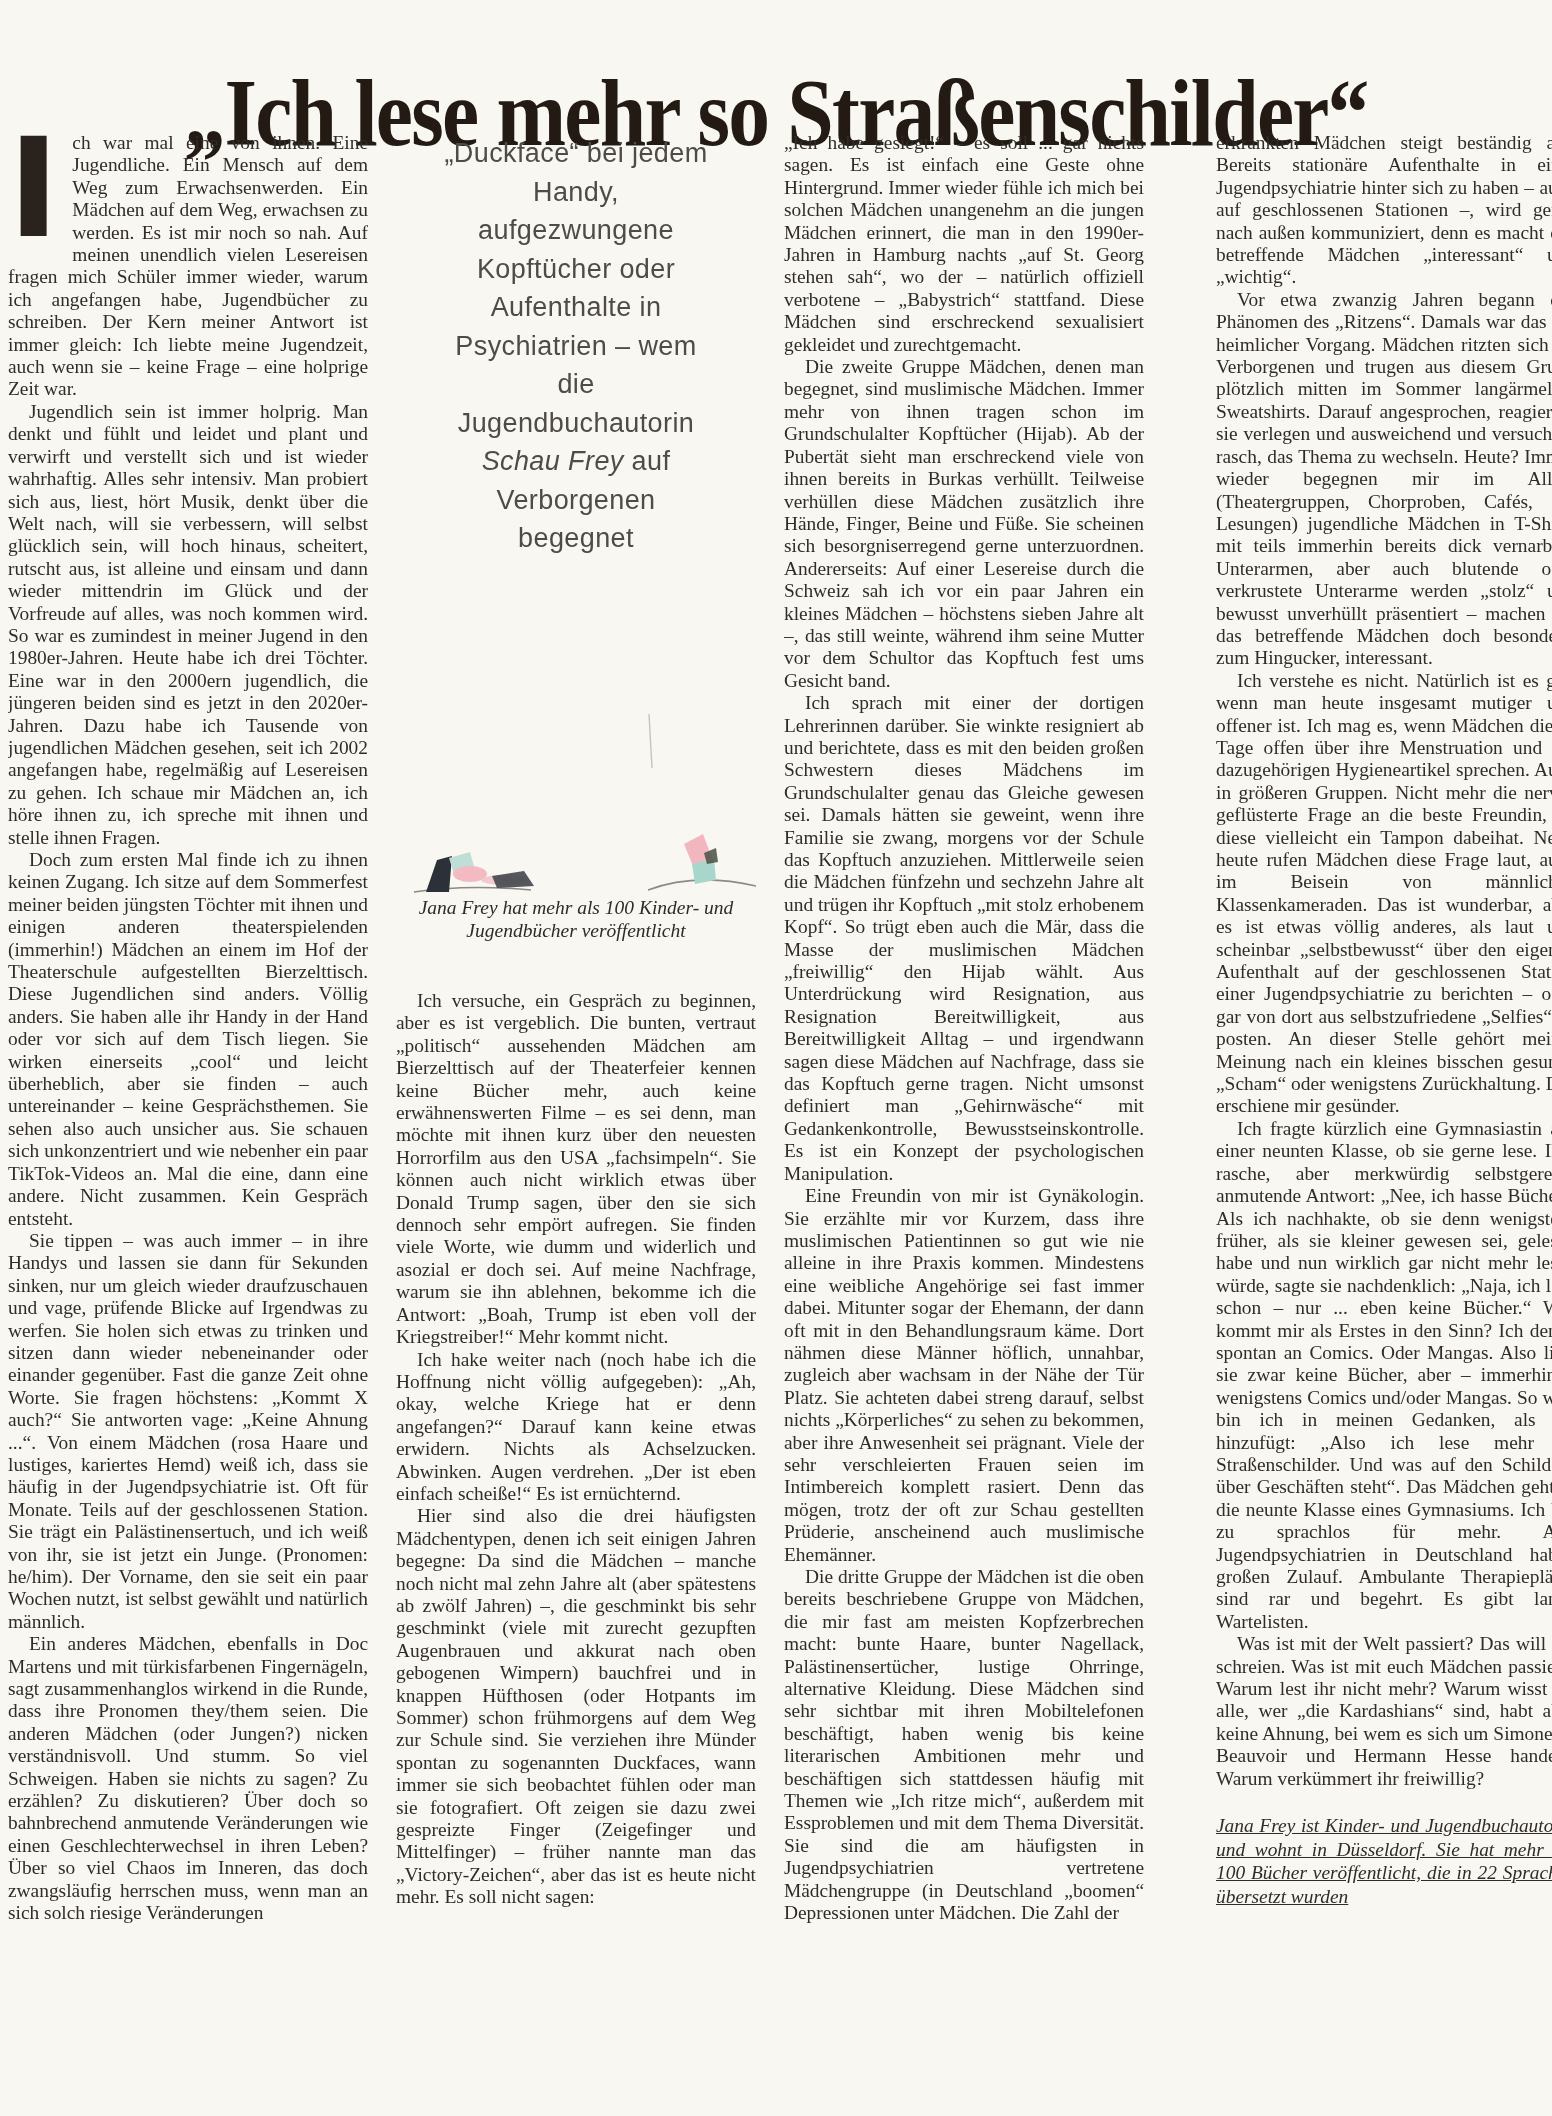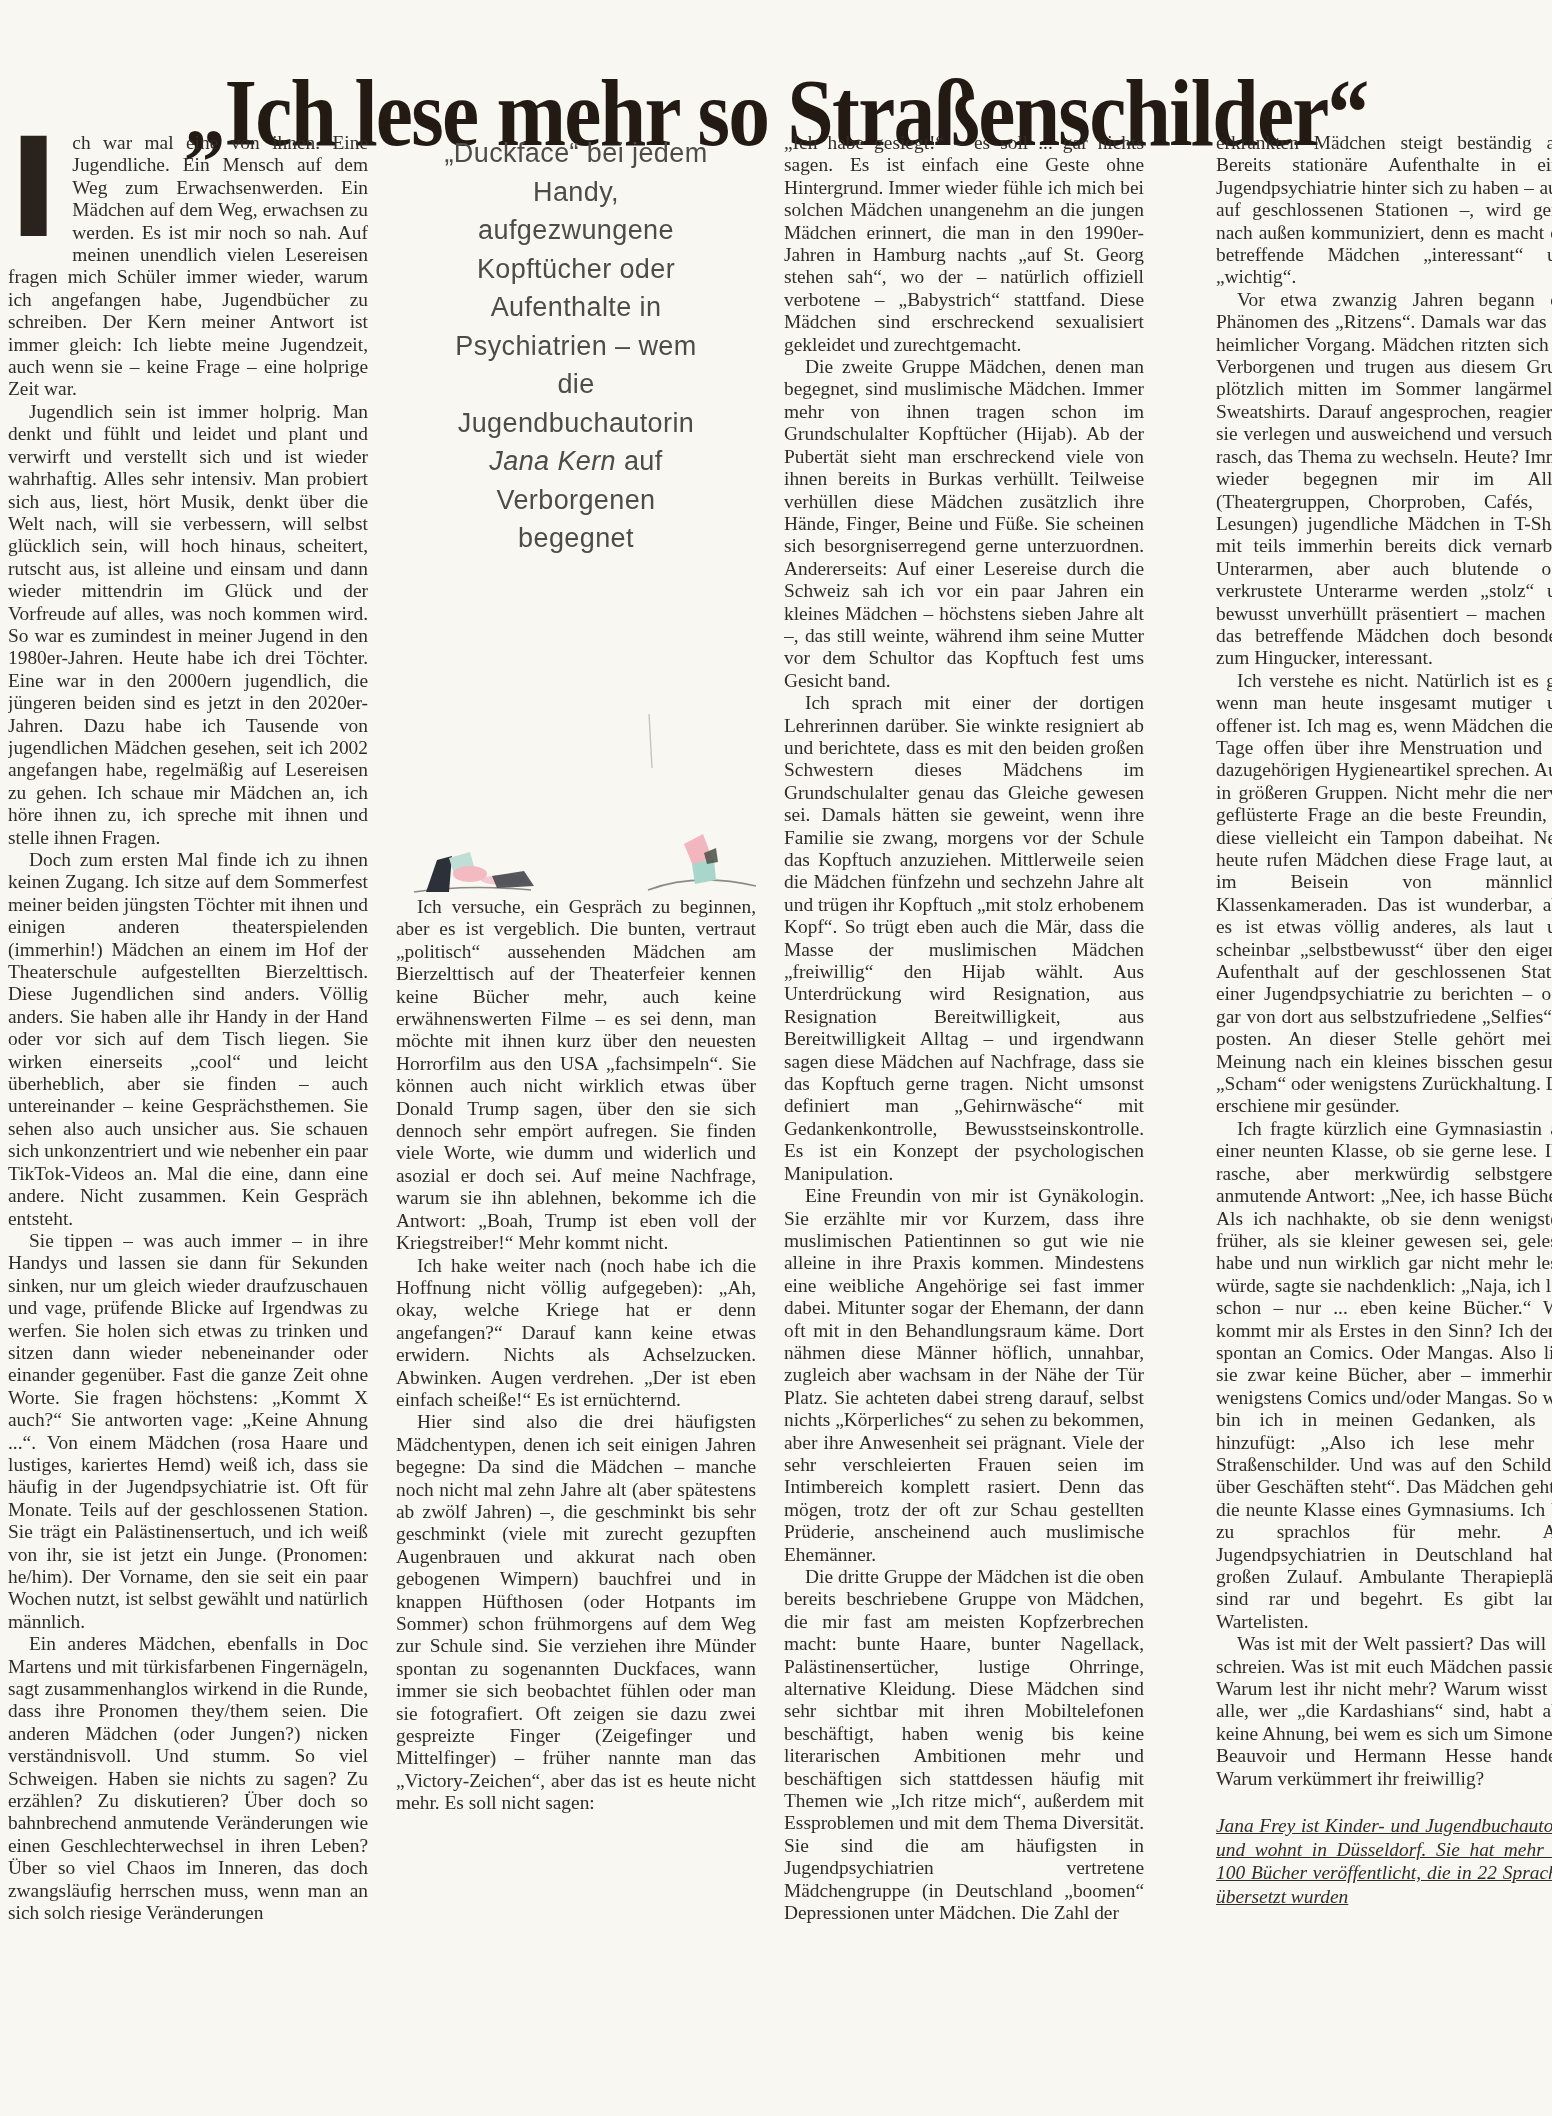--- a/index.html
+++ b/index.html
@@ -94,37 +94,38 @@
     <span class="dropcap">I</span><span>ch war mal eine von ihnen. Eine Jugendliche. Ein Mensch auf dem Weg zum Erwachsenwerden. Ein Mädchen auf dem Weg, erwachsen zu werden. Es ist mir noch so nah. Auf meinen unendlich vielen Lesereisen fragen mich Schüler immer wieder, warum ich angefangen habe, Jugendbücher zu schreiben. Der Kern meiner Antwort ist immer gleich: Ich liebte meine Jugendzeit, auch wenn sie – keine Frage – eine holprige Zeit war.</span>
   </p>
   <p class="indent">Jugendlich sein ist immer holprig. Man denkt und fühlt und leidet und plant und verwirft und verstellt sich und ist wieder wahrhaftig. Alles sehr intensiv. Man probiert sich aus, liest, hört Musik, denkt über die Welt nach, will sie verbessern, will selbst glücklich sein, will hoch hinaus, scheitert, rutscht aus, ist alleine und einsam und dann wieder mittendrin im Glück und der Vorfreude auf alles, was noch kommen wird. So war es zumindest in meiner Jugend in den 1980er-Jahren. Heute habe ich drei Töchter. Eine war in den 2000ern jugendlich, die jüngeren beiden sind es jetzt in den 2020er-Jahren. Dazu habe ich Tausende von jugendlichen Mädchen gesehen, seit ich 2002 angefangen habe, regelmäßig auf Lesereisen zu gehen. Ich schaue mir Mädchen an, ich höre ihnen zu, ich spreche mit ihnen und stelle ihnen Fragen.</p>
   <p class="indent">Doch zum ersten Mal finde ich zu ihnen keinen Zugang. Ich sitze auf dem Sommerfest meiner beiden jüngsten Töchter mit ihnen und einigen anderen theaterspielenden (immerhin!) Mädchen an einem im Hof der Theaterschule aufgestellten Bierzelttisch. Diese Jugendlichen sind anders. Völlig anders. Sie haben alle ihr Handy in der Hand oder vor sich auf dem Tisch liegen. Sie wirken einerseits „cool“ und leicht überheblich, aber sie finden – auch untereinander – keine Gesprächsthemen. Sie sehen also auch unsicher aus. Sie schauen sich unkonzentriert und wie nebenher ein paar TikTok-Videos an. Mal die eine, dann eine andere. Nicht zusammen. Kein Gespräch entsteht.</p>
   <p class="indent">Sie tippen – was auch immer – in ihre Handys und lassen sie dann für Sekunden sinken, nur um gleich wieder draufzuschauen und vage, prüfende Blicke auf Irgendwas zu werfen. Sie holen sich etwas zu trinken und sitzen dann wieder nebeneinander oder einander gegenüber. Fast die ganze Zeit ohne Worte. Sie fragen höchstens: „Kommt X auch?“ Sie antworten vage: „Keine Ahnung ...“. Von einem Mädchen (rosa Haare und lustiges, kariertes Hemd) weiß ich, dass sie häufig in der Jugendpsychiatrie ist. Oft für Monate. Teils auf der geschlossenen Station. Sie trägt ein Palästinensertuch, und ich weiß von ihr, sie ist jetzt ein Junge. (Pronomen: he/him). Der Vorname, den sie seit ein paar Wochen nutzt, ist selbst gewählt und natürlich männlich.</p>
   <p class="indent">Ein anderes Mädchen, ebenfalls in Doc Martens und mit türkisfarbenen Fingernägeln, sagt zusammenhanglos wirkend in die Runde, dass ihre Pronomen they/them seien. Die anderen Mädchen (oder Jungen?) nicken verständnisvoll. Und stumm. So viel Schweigen. Haben sie nichts zu sagen? Zu erzählen? Zu diskutieren? Über doch so bahnbrechend anmutende Veränderungen wie einen Geschlechterwechsel in ihren Leben? Über so viel Chaos im Inneren, das doch zwangsläufig herrschen muss, wenn man an sich solch riesige Veränderungen</p>
 </div>
 
 <div class="col col-2">
   <div class="pullquote">
-    <span>„Duckface“ bei jedem Handy, aufgezwungene Kopftücher oder Aufenthalte in Psychiatrien – wem die Jugendbuchautorin </span><span class="q-author">Jana Kern</span><span> auf Verborgenen begegnet</span>
+    <span>„Duckface“ bei jedem Handy, aufgezwungene Kopftücher oder Aufenthalte in Psychiatrien – wem die Jugendbuchautorin </span><span class="q-author">Schau Frey</span><span> auf Verborgenen begegnet</span>
   </div>
   <div class="illustration">
     <svg width="360" height="374" viewBox="0 0 360 374" xmlns="http://www.w3.org/2000/svg">
       <line x1="253" y1="192" x2="256" y2="246" stroke="#c9c4ba" stroke-width="1.4"></line>
       <path d="M18,370 Q70,362 135,368" stroke="#8d8a84" stroke-width="1.6" fill="none"></path>
       <polygon points="30,370 41,338 56,334 53,370" fill="#2c3038"></polygon>
       <polygon points="53,336 74,330 79,348 58,352" fill="#bfded6"></polygon>
       <ellipse cx="74" cy="352" rx="17" ry="8" fill="#f3bac2"></ellipse>
       <ellipse cx="108" cy="358" rx="23" ry="5" fill="#f0c3c9" opacity="0.85"></ellipse>
       <polygon points="96,354 128,349 138,364 101,366" fill="#43474d" opacity="0.9"></polygon>
       <path d="M252,368 Q300,350 360,364" stroke="#8d8a84" stroke-width="1.6" fill="none"></path>
       <polygon points="288,322 307,312 316,336 297,344" fill="#f2b6bf"></polygon>
       <polygon points="296,342 318,337 320,358 299,362" fill="#a8d6cb"></polygon>
       <polygon points="308,331 320,326 322,340 311,342" fill="#4a4f44" opacity="0.85"></polygon>
     </svg>
   </div>
+  <div class="caption">Jana Frey hat mehr als 100 Kinder- und Jugendbücher veröffentlicht</div>
   <p class="indent">Ich versuche, ein Gespräch zu beginnen, aber es ist vergeblich. Die bunten, vertraut „politisch“ aussehenden Mädchen am Bierzelttisch auf der Theaterfeier kennen keine Bücher mehr, auch keine erwähnenswerten Filme – es sei denn, man möchte mit ihnen kurz über den neuesten Horrorfilm aus den USA „fachsimpeln“. Sie können auch nicht wirklich etwas über Donald Trump sagen, über den sie sich dennoch sehr empört aufregen. Sie finden viele Worte, wie dumm und widerlich und asozial er doch sei. Auf meine Nachfrage, warum sie ihn ablehnen, bekomme ich die Antwort: „Boah, Trump ist eben voll der Kriegstreiber!“ Mehr kommt nicht.</p>
   <p class="indent">Ich hake weiter nach (noch habe ich die Hoffnung nicht völlig aufgegeben): „Ah, okay, welche Kriege hat er denn angefangen?“ Darauf kann keine etwas erwidern. Nichts als Achselzucken. Abwinken. Augen verdrehen. „Der ist eben einfach scheiße!“ Es ist ernüchternd.</p>
   <p class="indent">Hier sind also die drei häufigsten Mädchentypen, denen ich seit einigen Jahren begegne: Da sind die Mädchen – manche noch nicht mal zehn Jahre alt (aber spätestens ab zwölf Jahren) –, die geschminkt bis sehr geschminkt (viele mit zurecht gezupften Augenbrauen und akkurat nach oben gebogenen Wimpern) bauchfrei und in knappen Hüfthosen (oder Hotpants im Sommer) schon frühmorgens auf dem Weg zur Schule sind. Sie verziehen ihre Münder spontan zu sogenannten Duckfaces, wann immer sie sich beobachtet fühlen oder man sie fotografiert. Oft zeigen sie dazu zwei gespreizte Finger (Zeigefinger und Mittelfinger) – früher nannte man das „Victory-Zeichen“, aber das ist es heute nicht mehr. Es soll nicht sagen:</p>
 </div>
 
 <div class="col col-3">
   <p>„Ich habe gesiegt!“ – es soll ... gar nichts sagen. Es ist einfach eine Geste ohne Hintergrund. Immer wieder fühle ich mich bei solchen Mädchen unangenehm an die jungen Mädchen erinnert, die man in den 1990er-Jahren in Hamburg nachts „auf St. Georg stehen sah“, wo der – natürlich offiziell verbotene – „Babystrich“ stattfand. Diese Mädchen sind erschreckend sexualisiert gekleidet und zurechtgemacht.</p>
   <p class="indent">Die zweite Gruppe Mädchen, denen man begegnet, sind muslimische Mädchen. Immer mehr von ihnen tragen schon im Grundschulalter Kopftücher (Hijab). Ab der Pubertät sieht man erschreckend viele von ihnen bereits in Burkas verhüllt. Teilweise verhüllen diese Mädchen zusätzlich ihre Hände, Finger, Beine und Füße. Sie scheinen sich besorgniserregend gerne unterzuordnen. Andererseits: Auf einer Lesereise durch die Schweiz sah ich vor ein paar Jahren ein kleines Mädchen – höchstens sieben Jahre alt –, das still weinte, während ihm seine Mutter vor dem Schultor das Kopftuch fest ums Gesicht band.</p>
   <p class="indent">Ich sprach mit einer der dortigen Lehrerinnen darüber. Sie winkte resigniert ab und berichtete, dass es mit den beiden großen Schwestern dieses Mädchens im Grundschulalter genau das Gleiche gewesen sei. Damals hätten sie geweint, wenn ihre Familie sie zwang, morgens vor der Schule das Kopftuch anzuziehen. Mittlerweile seien die Mädchen fünfzehn und sechzehn Jahre alt und trügen ihr Kopftuch „mit stolz erhobenem Kopf“. So trügt eben auch die Mär, dass die Masse der muslimischen Mädchen „freiwillig“ den Hijab wählt. Aus Unterdrückung wird Resignation, aus Resignation Bereitwilligkeit, aus Bereitwilligkeit Alltag – und irgendwann sagen diese Mädchen auf Nachfrage, dass sie das Kopftuch gerne tragen. Nicht umsonst definiert man „Gehirnwäsche“ mit Gedankenkontrolle, Bewusstseinskontrolle. Es ist ein Konzept der psychologischen Manipulation.</p>
   <p class="indent">Eine Freundin von mir ist Gynäkologin. Sie erzählte mir vor Kurzem, dass ihre muslimischen Patientinnen so gut wie nie alleine in ihre Praxis kommen. Mindestens eine weibliche Angehörige sei fast immer dabei. Mitunter sogar der Ehemann, der dann oft mit in den Behandlungsraum käme. Dort nähmen diese Männer höflich, unnahbar, zugleich aber wachsam in der Nähe der Tür Platz. Sie achteten dabei streng darauf, selbst nichts „Körperliches“ zu sehen zu bekommen, aber ihre Anwesenheit sei prägnant. Viele der sehr verschleierten Frauen seien im Intimbereich komplett rasiert. Denn das mögen, trotz der oft zur Schau gestellten Prüderie, anscheinend auch muslimische Ehemänner.</p>

